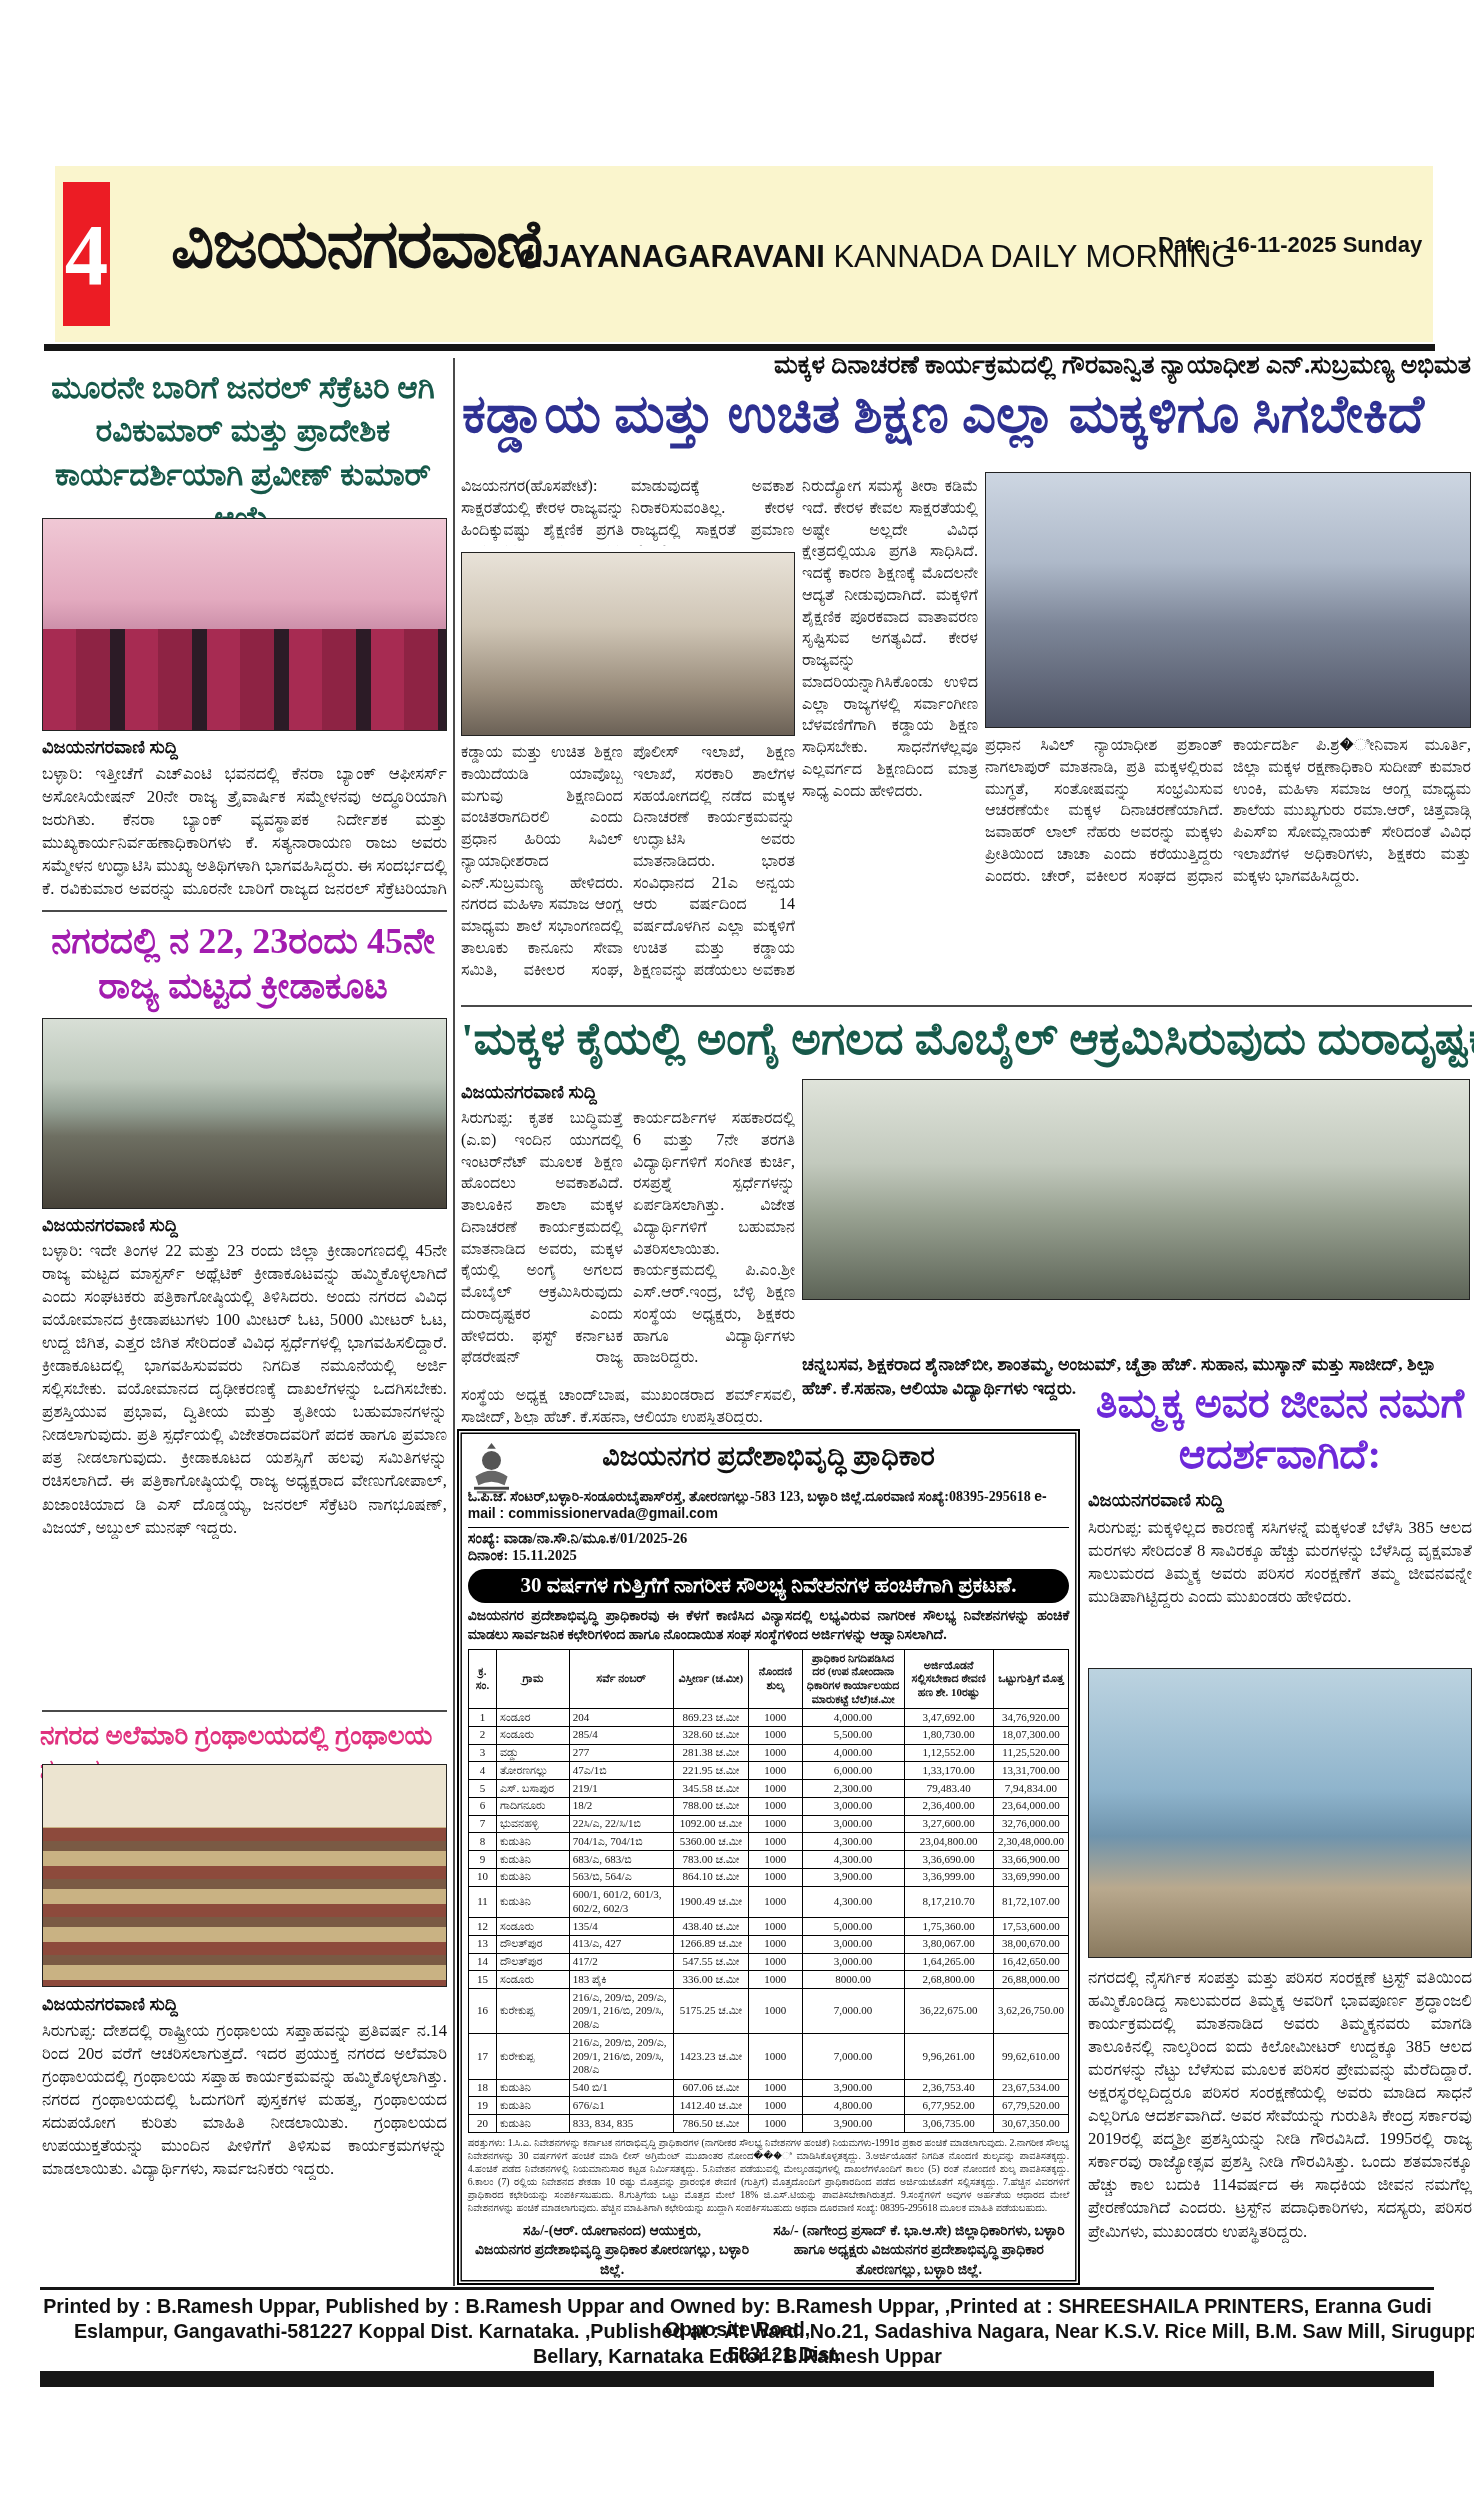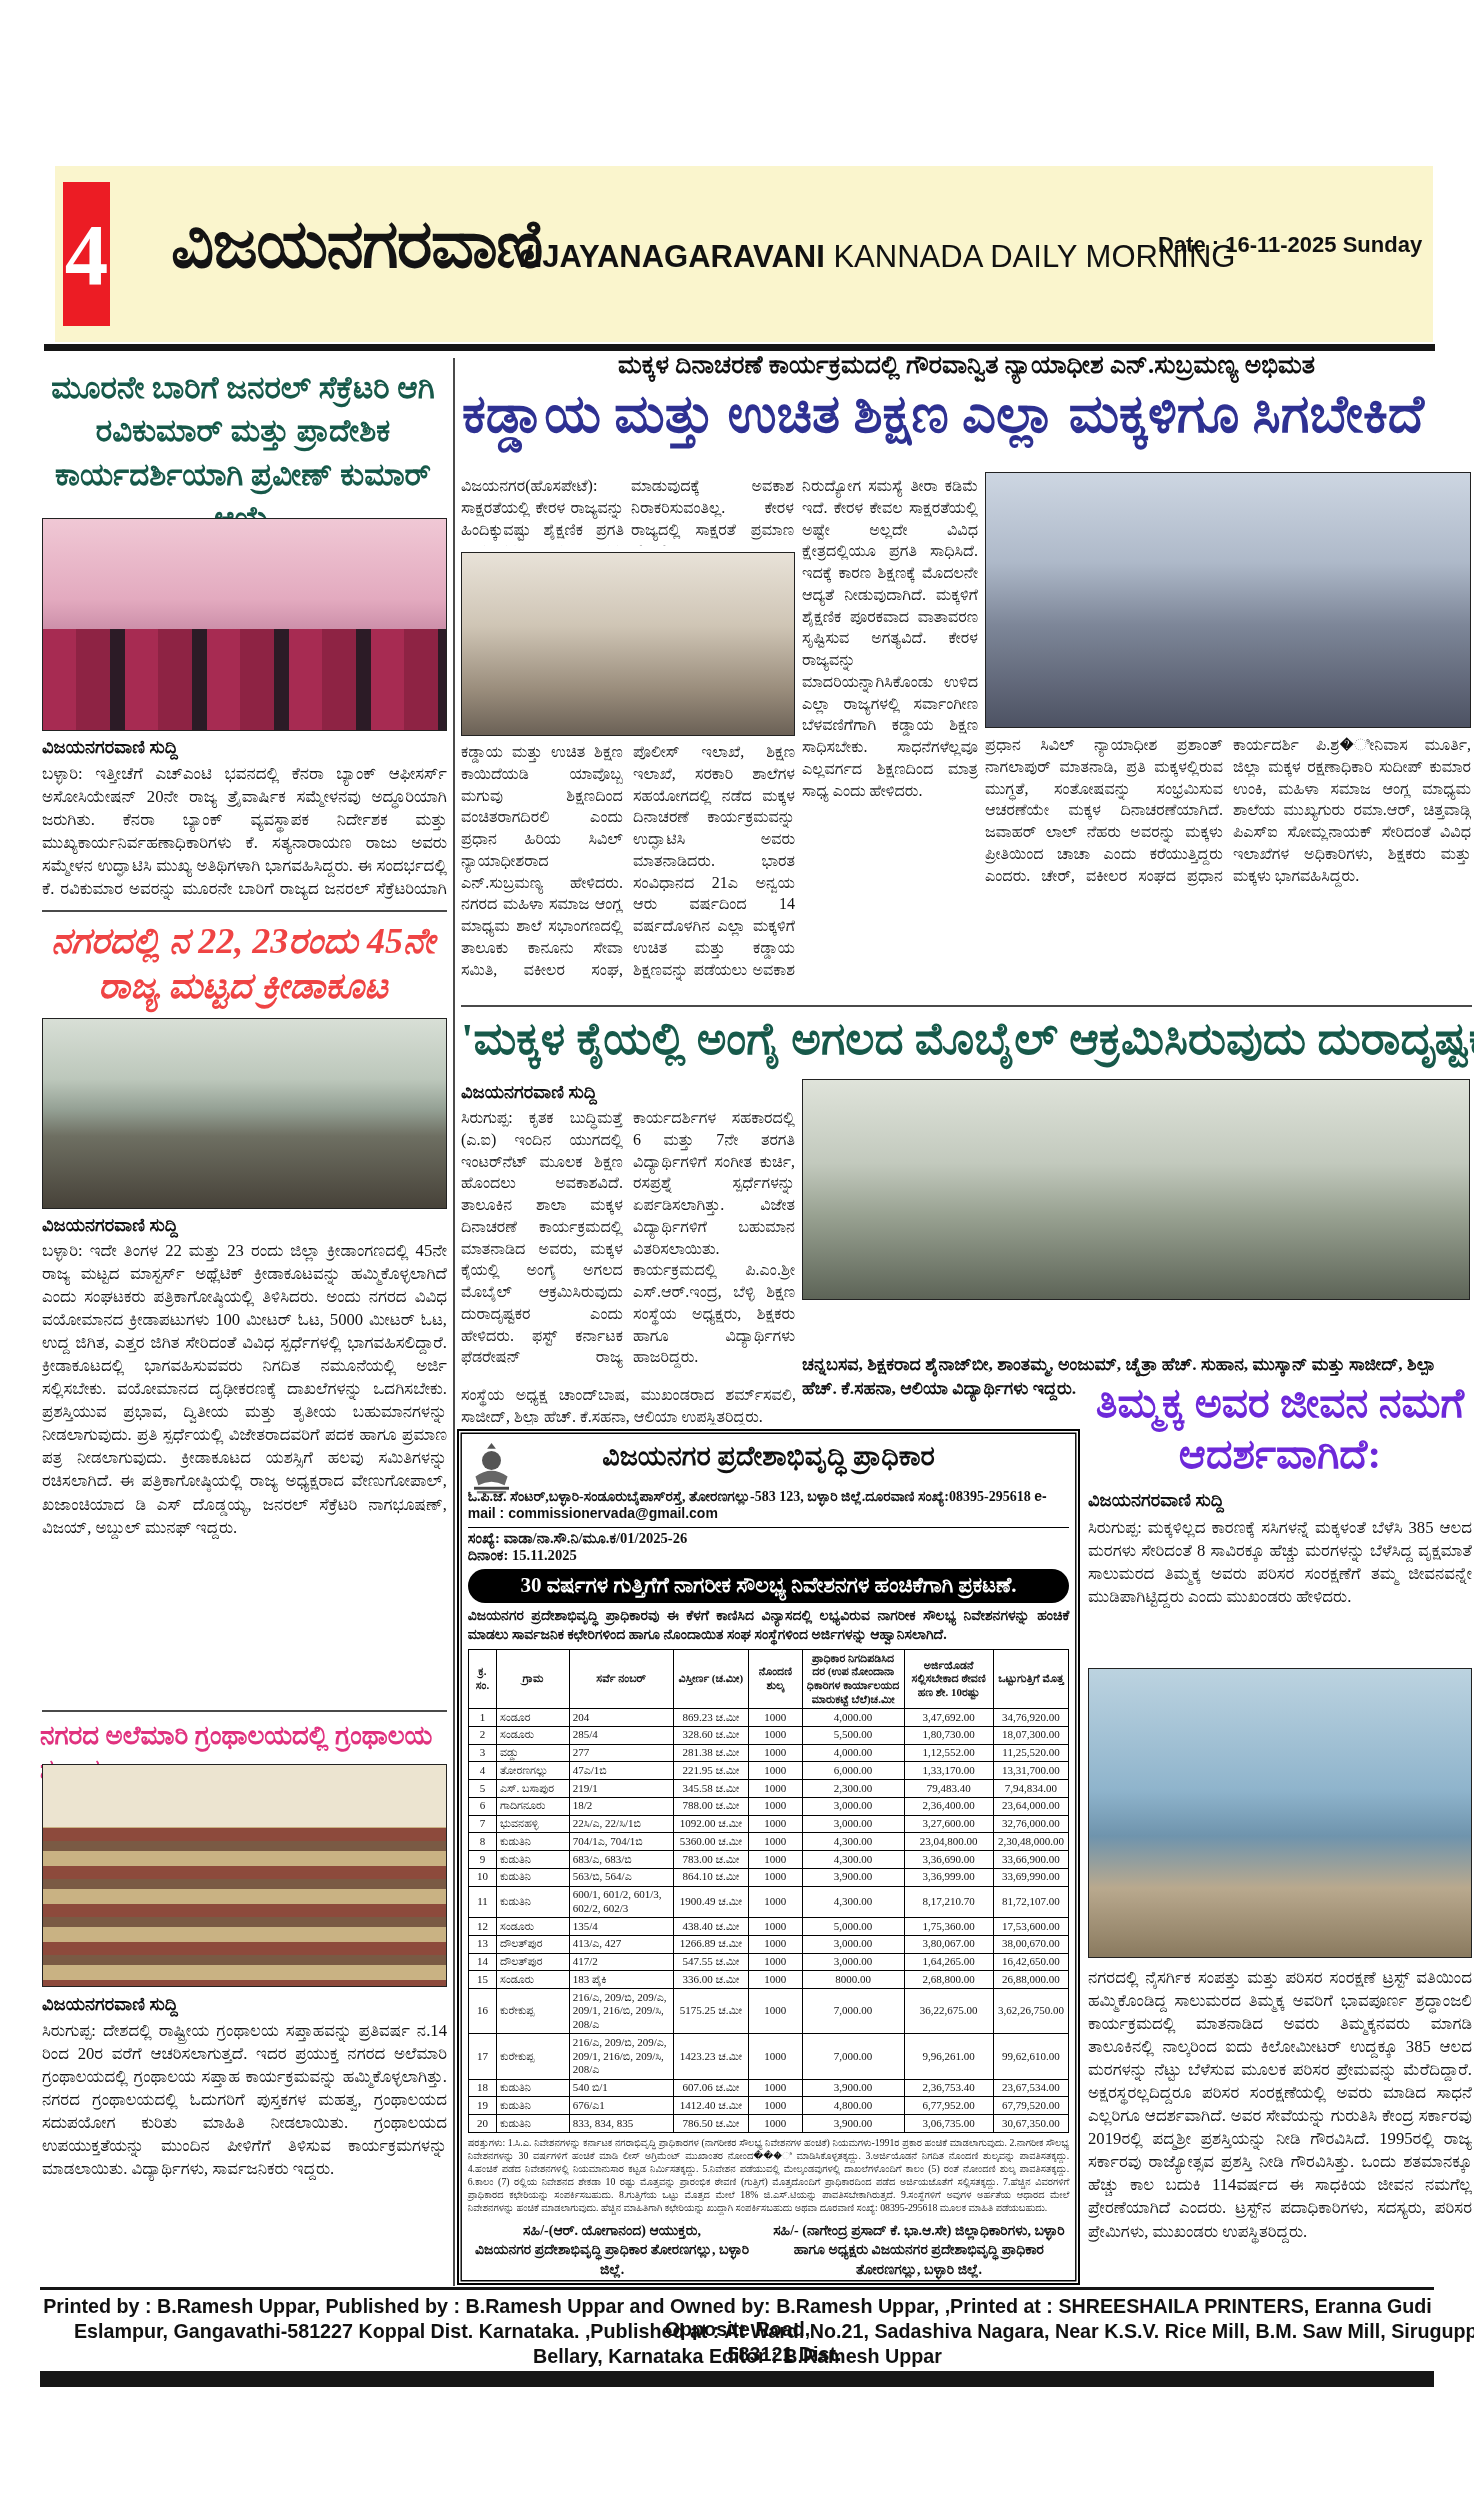--- a/index.html
+++ b/index.html
@@ -14,23 +14,23 @@
   .mast-en{font-family:"Liberation Sans",sans-serif;font-size:31px;font-weight:bold;font-stretch:condensed;color:#111;}
   .mast-en .light{font-weight:normal;}
   .mast-date{font-family:"Liberation Sans",sans-serif;font-size:22px;font-weight:bold;}
   .blackrule{background:#161616;}
   .vrule{background:#4a4a4a;width:1.5px;}
   .hrule{background:#4a4a4a;height:1.5px;}
   
   .hl{font-weight:bold;text-align:center;line-height:1.4;}
   .hl-green{color:#17594A;}
   .hl-blue{color:#2E3192;}
-  .hl-maroon{color:#ef4444;font-family:"Liberation Serif",serif;font-style:italic;}
+  .hl-maroon{color:#a21caf;font-family:"Liberation Serif",serif;}
   .hl-pink{color:#E0327F;}
-  .kicker{font-weight:bold;text-align:center;color:#101010;}
+  .kicker{font-weight:bold;text-align:right;color:#101010;}
   .byline{font-weight:bold;font-size:18px;}
   .body-txt{font-size:16.7px;line-height:1.38;text-align:justify;overflow:hidden;}
   .body-sm{font-size:16px;line-height:1.36;text-align:justify;overflow:hidden;}
   .cols2{column-count:2;column-gap:10.2px;}
   .photo{border:1.5px solid #222;box-sizing:border-box;}
   .caption{font-size:17.5px;line-height:1.35;font-weight:bold;margin-top:45px;}
   
   .notice{border:2.9px solid #000;box-shadow:inset 0 0 0 1.5px #fff, inset 0 0 0 2.9px #000;
           box-sizing:border-box;padding:7.3px 8.7px;overflow:hidden;background:#fff;}
   .n-center{text-align:center;font-weight:bold;}

